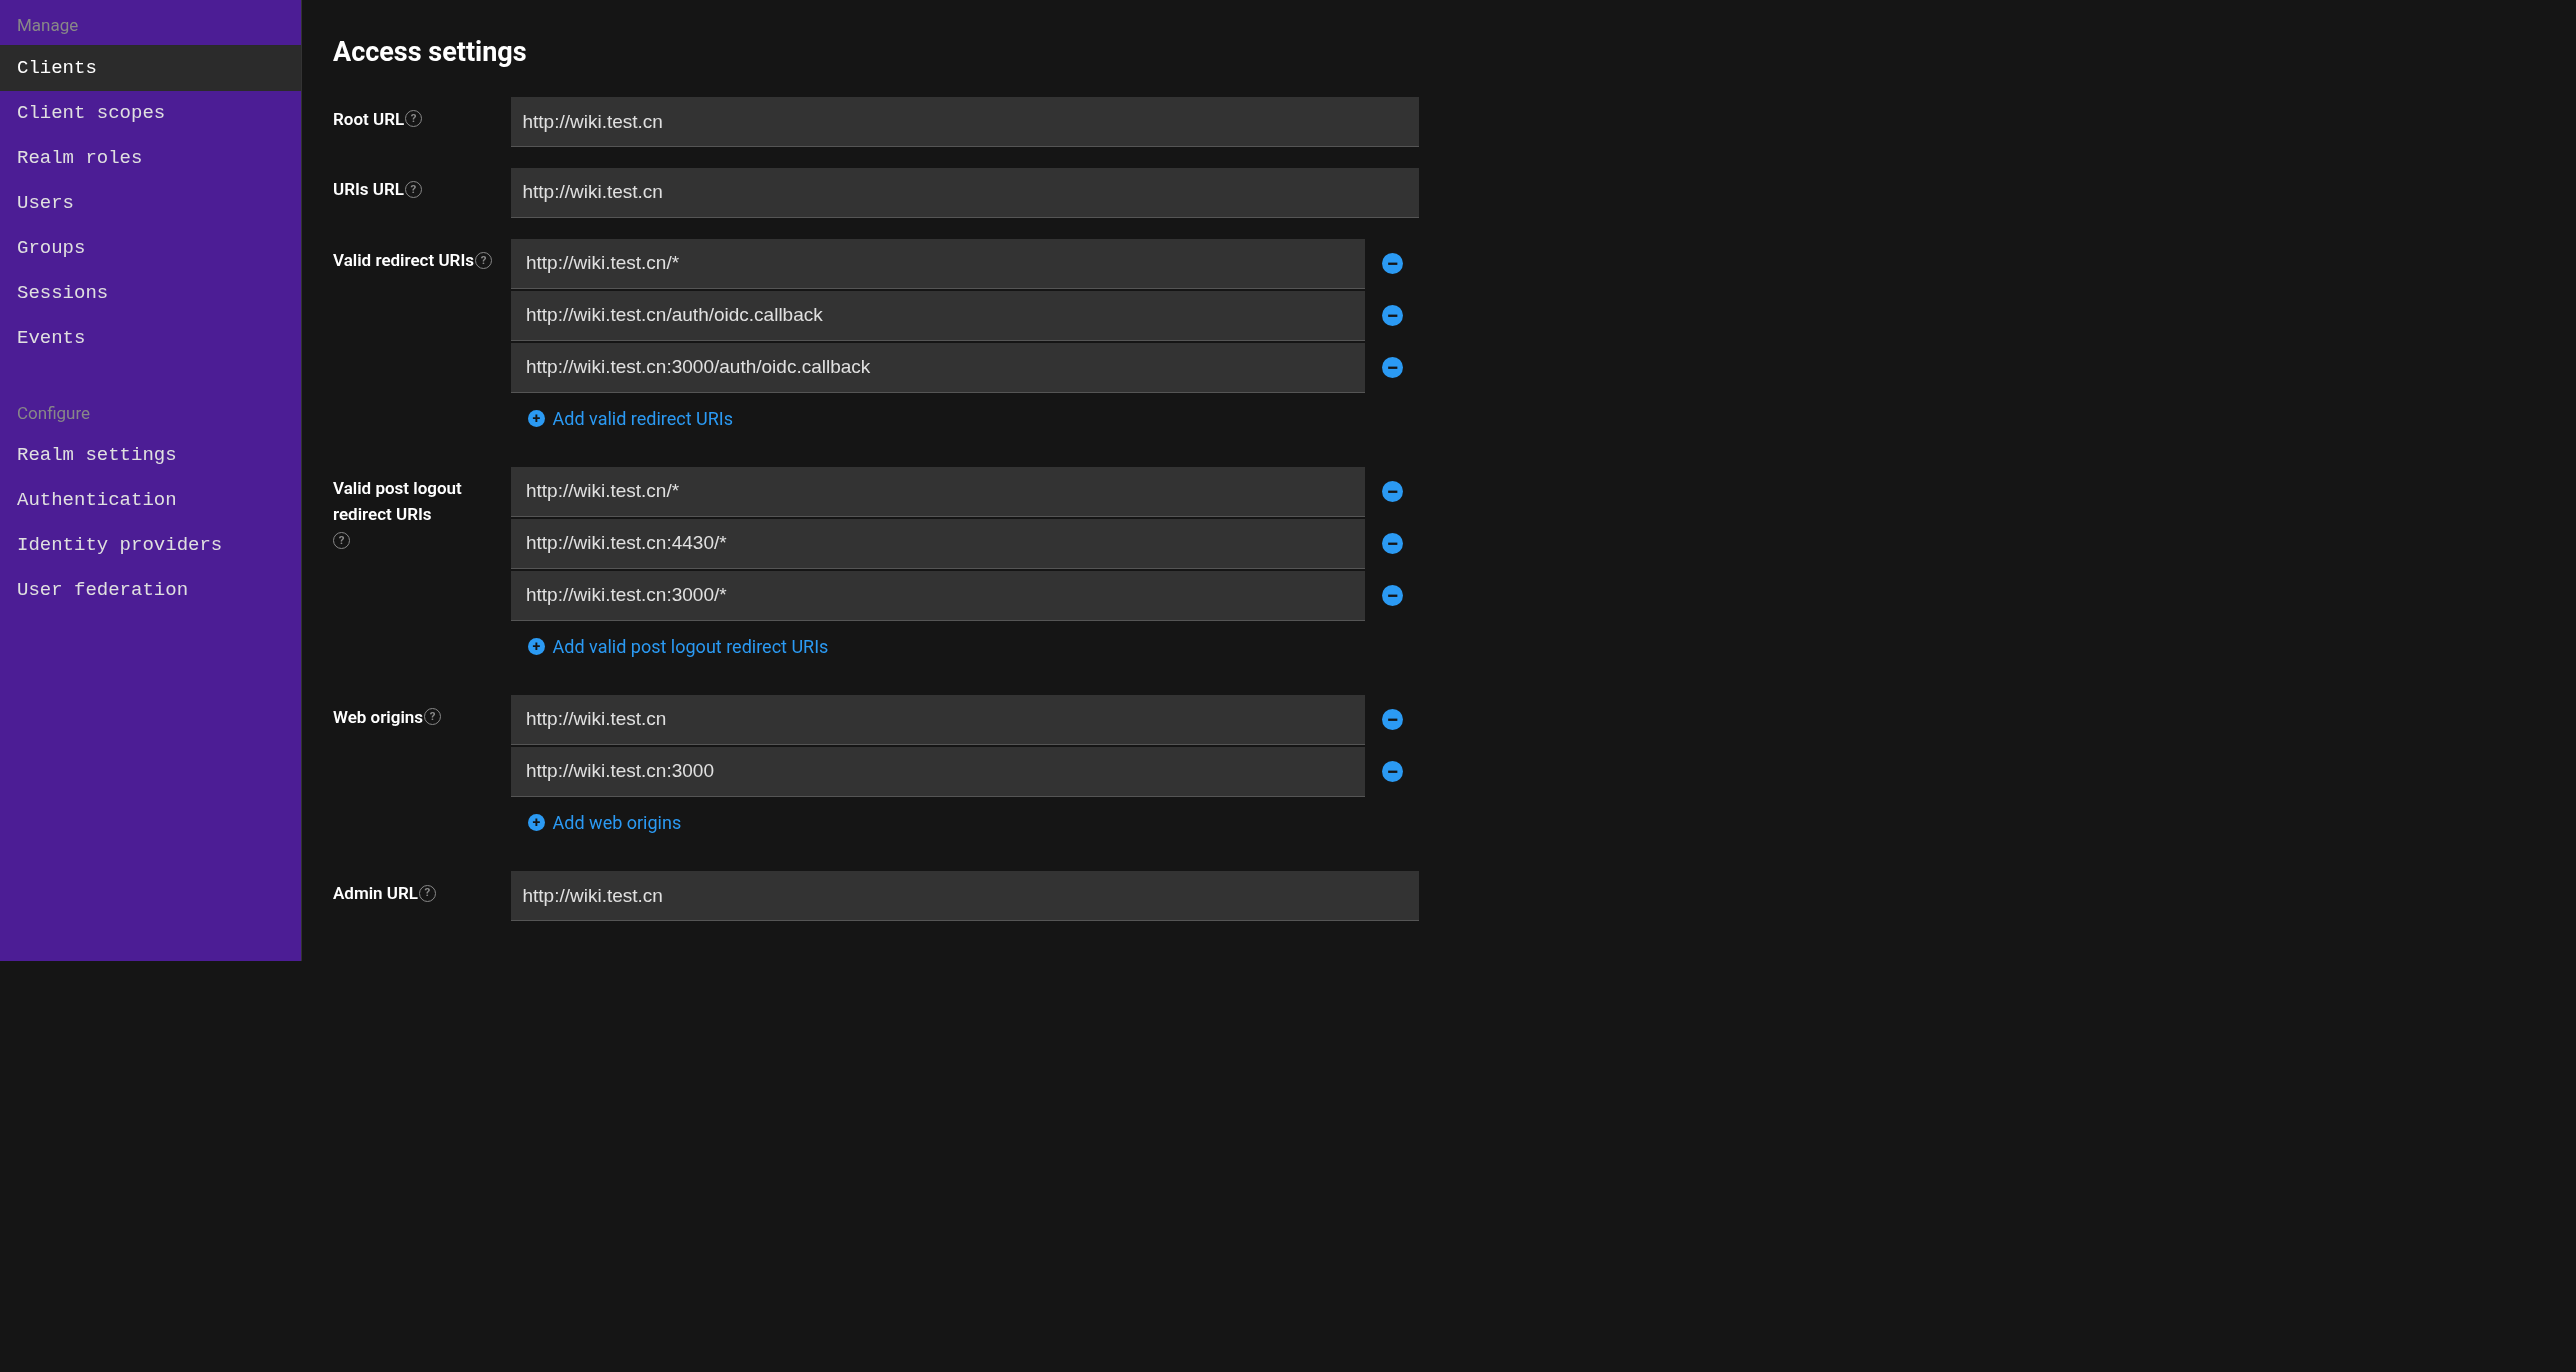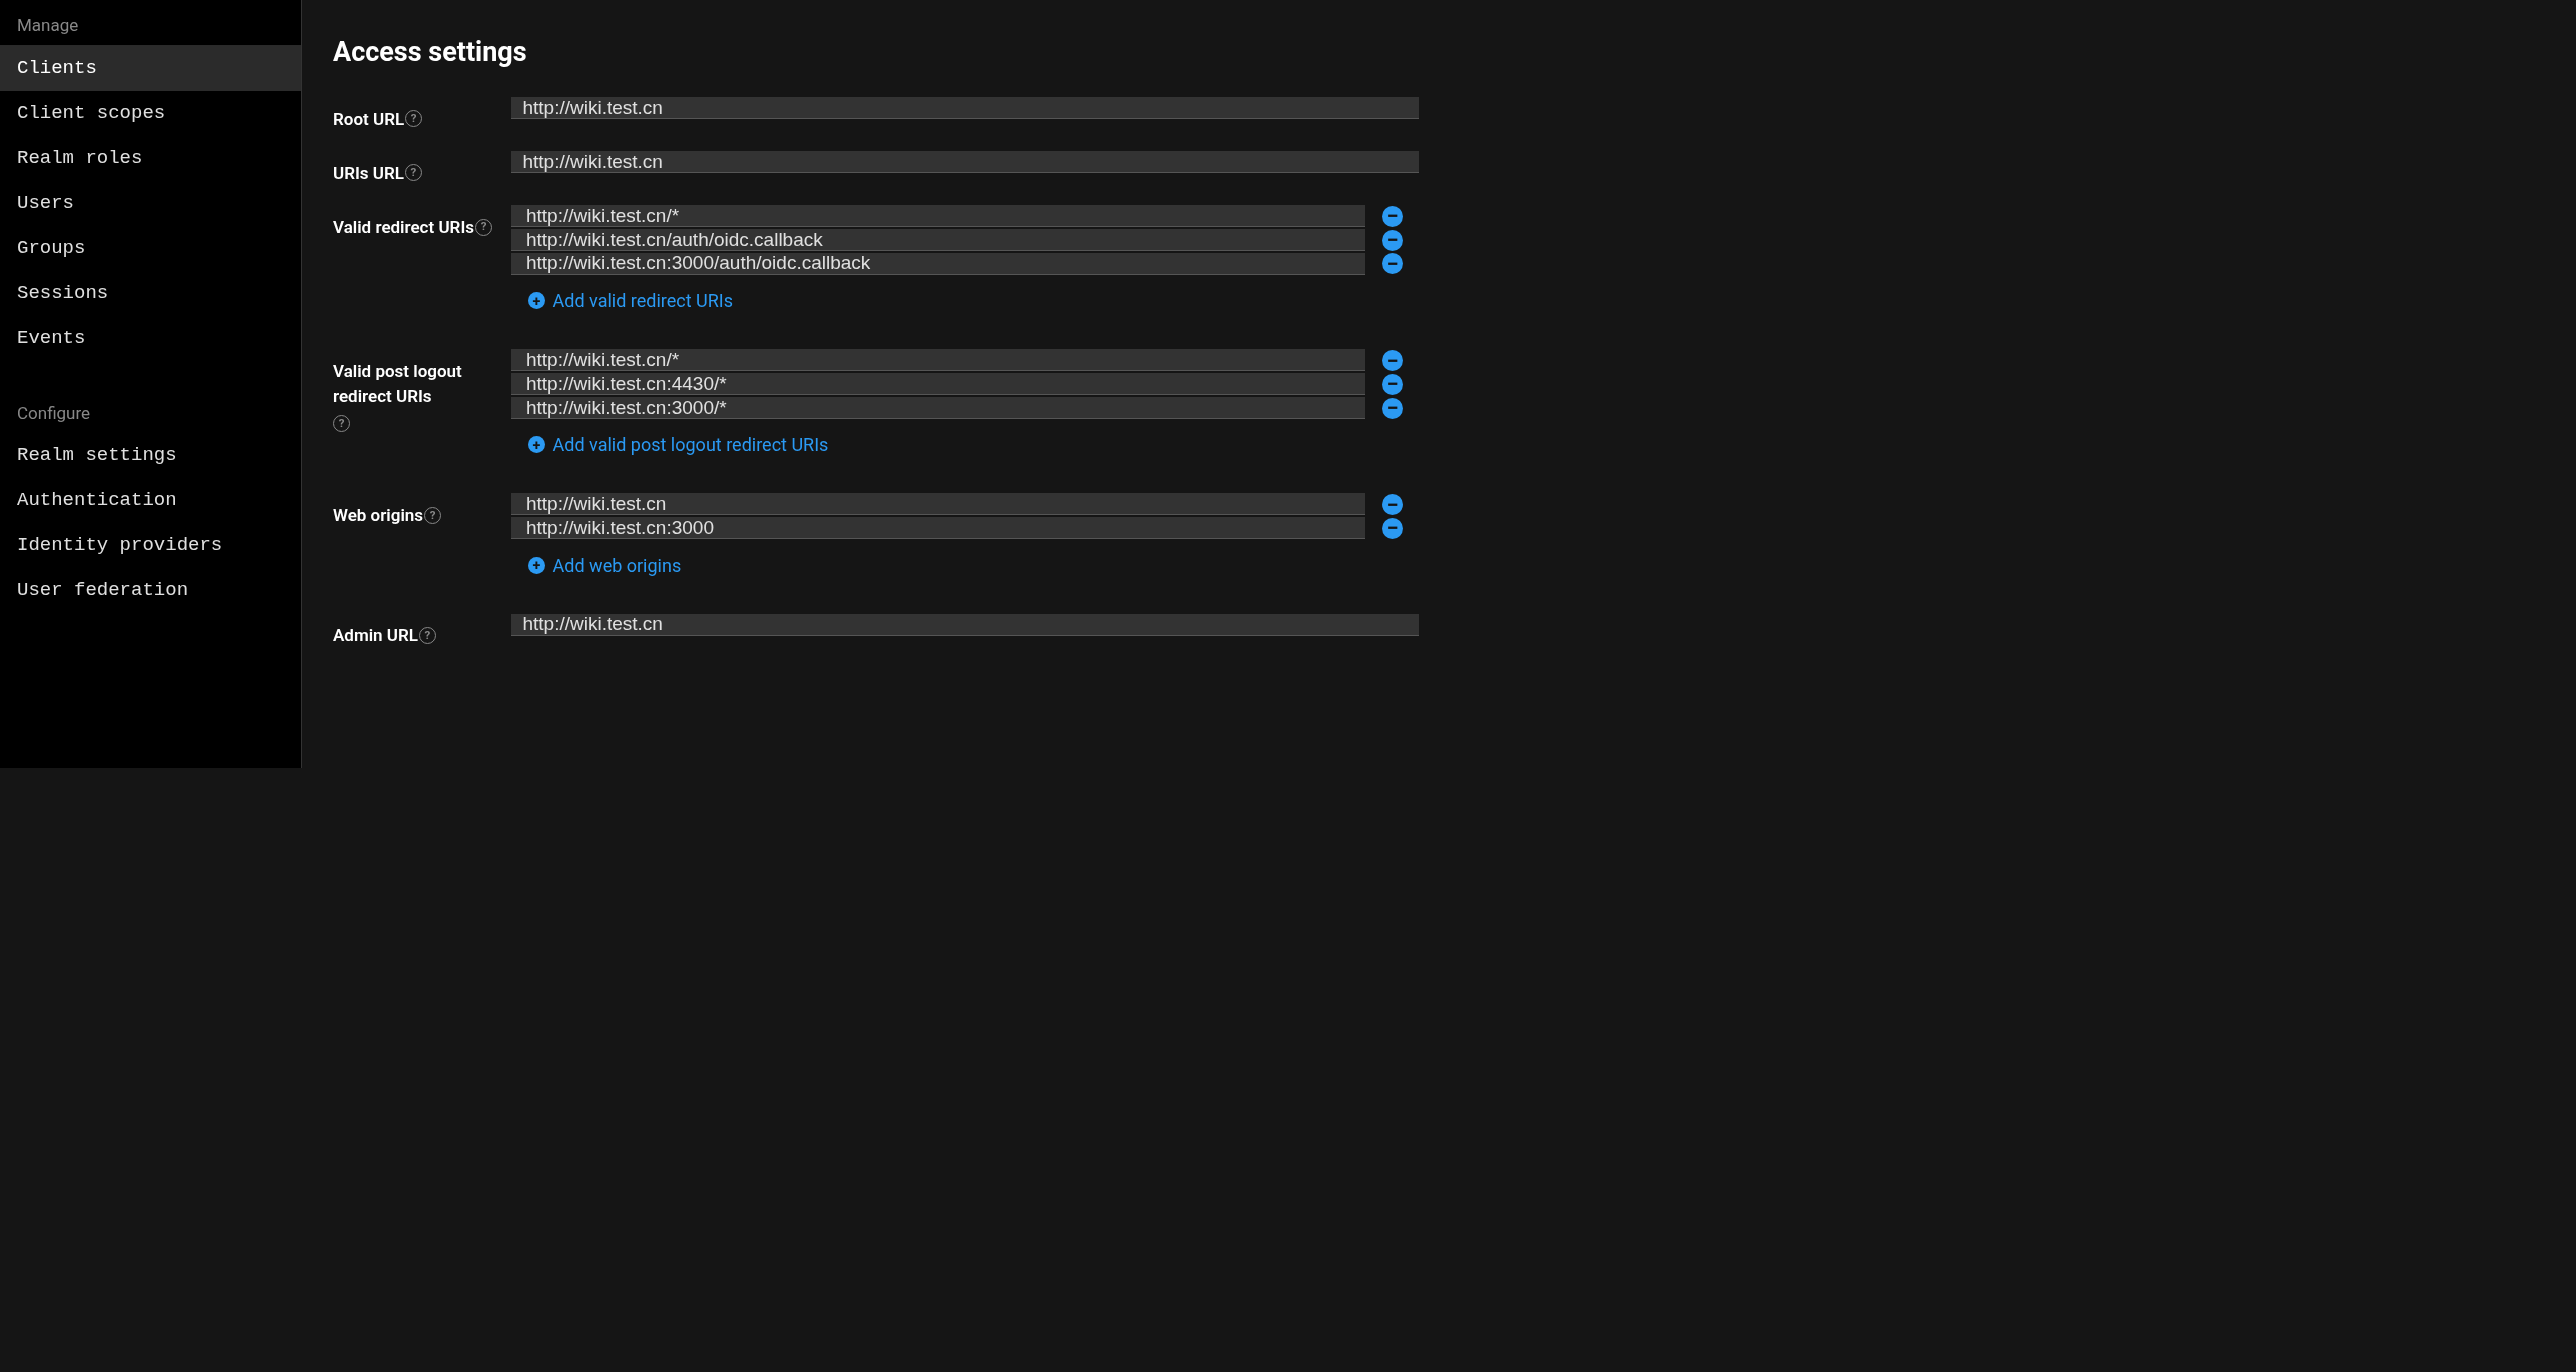--- a/index.html
+++ b/index.html
@@ -6,21 +6,21 @@
   body {
     background: #151515;
     color: #d2d2d2;
     font-family: -apple-system, BlinkMacSystemFont, "Segoe UI", Roboto, "Helvetica Neue", Arial, sans-serif;
     font-size: 19px;
     min-height: 768px;
     display: flex;
   }
   .sidebar {
     width: 302px;
-    background: #000000;
+    background: #4c1d95;
     border-right: 1px solid #333;
     flex-shrink: 0;
     padding-bottom: 19px;
   }
   .sidebar-section-title {
     color: #888;
     font-size: 17px;
     padding: 15.3px 17px 9.6px 17px;
     border-bottom: 1px solid #2a2a2a;
   }
@@ -91,21 +91,21 @@
   }
   .text-input {
     background: #333;
     border: none;
     border-bottom: 1px solid #555;
     color: #e0e0e0;
     font-size: 19px;
     padding: 9.6px 11.5px;
     width: 100%;
     outline: none;
-    height: 22px;
+    height: 50px;
   }
   .text-input.with-remove { width: 854px; padding-left: 15px; }
   .remove-btn {
     width: 21px;
     height: 21px;
     border-radius: 50%;
     background: #2b9af3;
     color: #151515;
     display: flex;
     align-items: center;

